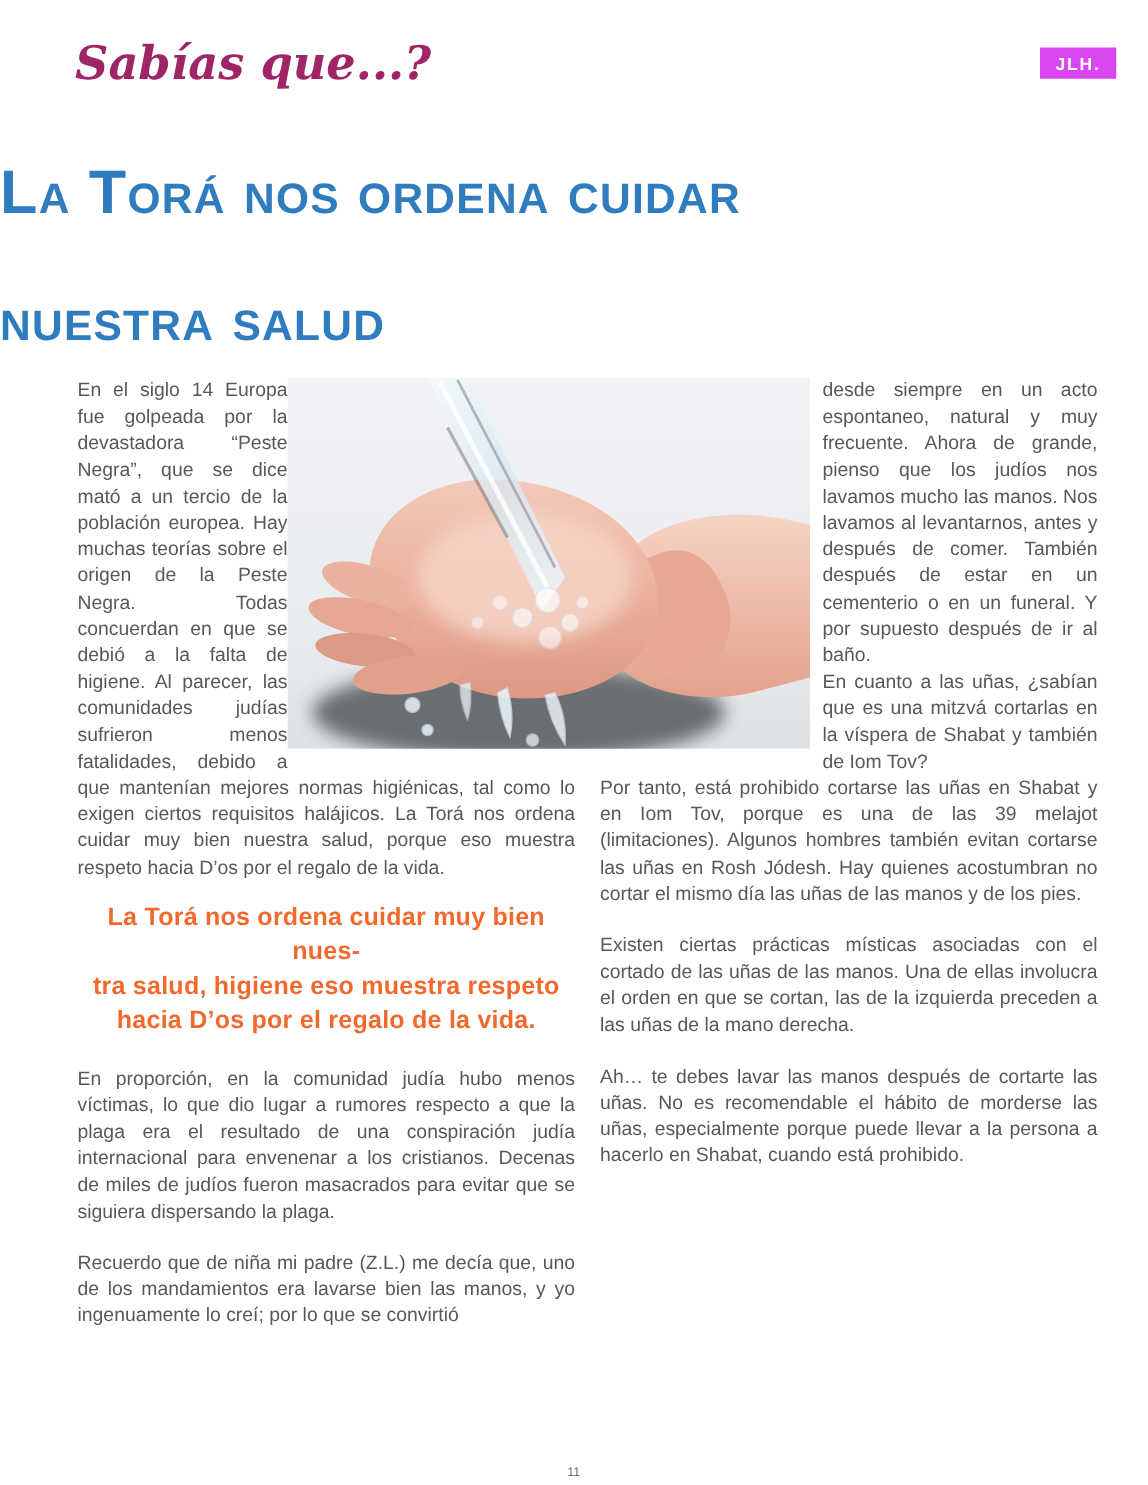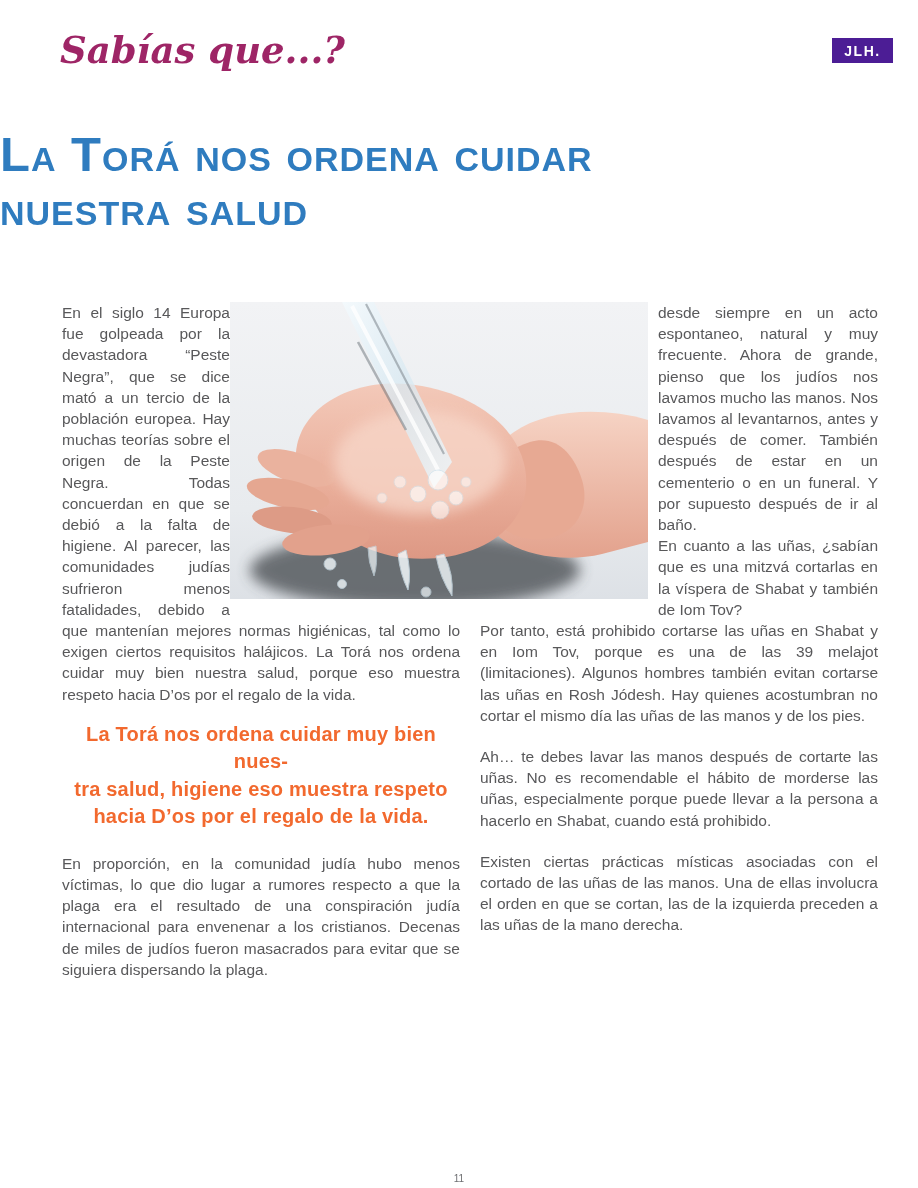--- a/index.html
+++ b/index.html
@@ -24,21 +24,21 @@
     font-size: 37px;
     color: #9e2566;
     letter-spacing: 0px;
   }
   .badge {
     position: absolute;
     left: 832px;
     top: 38px;
     width: 61px;
     height: 25px;
-    background: #4c1d95;
+    background: #d946ef;
     color: #ffffff;
     font-weight: bold;
     font-size: 14px;
     letter-spacing: 1.5px;
     display: flex;
     align-items: center;
     justify-content: center;
   }
 
   
@@ -47,21 +47,21 @@
     top: 126px;
     left: 0;
     width: 100%;
     text-align: left;
     color: #2f7cbf;
     font-variant: small-caps;
     font-weight: bold;
     letter-spacing: 1px;
   }
   .main-title .l1 { font-size: 49px; line-height: 56px; }
-  .main-title .l2 { font-size: 49px; line-height: 52px; }
+  .main-title .l2 { font-size: 49px; line-height: 52px; margin-top: 48px; }
 
   
   .columns {
     position: absolute;
     left: 62px;
     top: 302px;
     width: 816px;
     display: flex;
     gap: 20px;
   }
@@ -128,29 +128,30 @@
 
     <div class="col">
       <div class="spacer-right"></div>
       <p>En el siglo 14 Europa fue golpeada por la devastadora “Peste Negra”, que se dice mató a un tercio de la población europea. Hay muchas teorías sobre el origen de la Peste Negra. Todas concuerdan en que se debió a la falta de higiene. Al parecer, las comunidades judías sufrieron menos fatalidades, debido a que mantenían mejores normas higiénicas, tal como lo exigen ciertos requisitos halájicos.  La Torá nos ordena cuidar muy bien nuestra salud, porque eso muestra respeto hacia D’os por el regalo de la vida.</p>
       <div class="quote">
         <div>La Torá nos ordena cuidar muy bien nues-</div>
         <div>tra salud, higiene eso muestra respeto</div>
         <div>hacia D’os por el regalo de la vida.</div>
       </div>
       <p>En proporción, en la comunidad judía hubo menos víctimas, lo que dio lugar a rumores respecto a que la plaga era el resultado de una conspiración judía internacional para envenenar a los cristianos.  Decenas de miles de judíos fueron masacrados para evitar que se siguiera dispersando la plaga.</p>
+      <p class="mt">Recuerdo que de niña mi padre (Z.L.) me decía que, uno de los mandamientos era lavarse bien las manos, y yo ingenuamente lo creí; por lo que se convirtió</p>
     </div>
 
     <div class="col">
       <div class="spacer-left"></div>
       <p class="prelines">desde siempre en un acto espontaneo, natural y muy frecuente.  Ahora de grande, pienso que los judíos nos lavamos mucho las manos. Nos lavamos al levantarnos, antes y después de comer. También después de estar en un cementerio o en un funeral. Y por supuesto después de ir al baño.
 En cuanto a las uñas, ¿sabían que es una mitzvá cortarlas en la víspera de Shabat y también de Iom Tov?
 Por tanto, está prohibido cortarse las uñas en Shabat y en Iom Tov, porque es una de las 39 melajot (limitaciones). Algunos hombres también evitan cortarse las uñas en Rosh Jódesh. Hay quienes acostumbran no cortar el mismo día las uñas de las manos y de los pies.</p>
+      <p class="mt">Existen ciertas prácticas místicas asociadas con el cortado de las uñas de las manos. Una de ellas involucra el orden en que se cortan, las de la izquierda preceden a las uñas de la mano derecha.</p>
       <p class="mt">Ah… te debes lavar las manos después de cortarte las uñas. No es recomendable el hábito de morderse las uñas, especialmente porque puede llevar a la persona a hacerlo en Shabat, cuando está prohibido.</p>
-      <p class="mt">Existen ciertas prácticas místicas asociadas con el cortado de las uñas de las manos. Una de ellas involucra el orden en que se cortan, las de la izquierda preceden a las uñas de la mano derecha.</p>
     </div>
 
     <div class="photo">
       <svg viewBox="0 0 418 297" xmlns="http://www.w3.org/2000/svg">
         <defs>
           <linearGradient id="bg" x1="0" y1="0" x2="0" y2="1">
             <stop offset="0" stop-color="#f2f3f5"></stop>
             <stop offset="0.7" stop-color="#e8ebee"></stop>
             <stop offset="1" stop-color="#dde1e6"></stop>
           </linearGradient>

